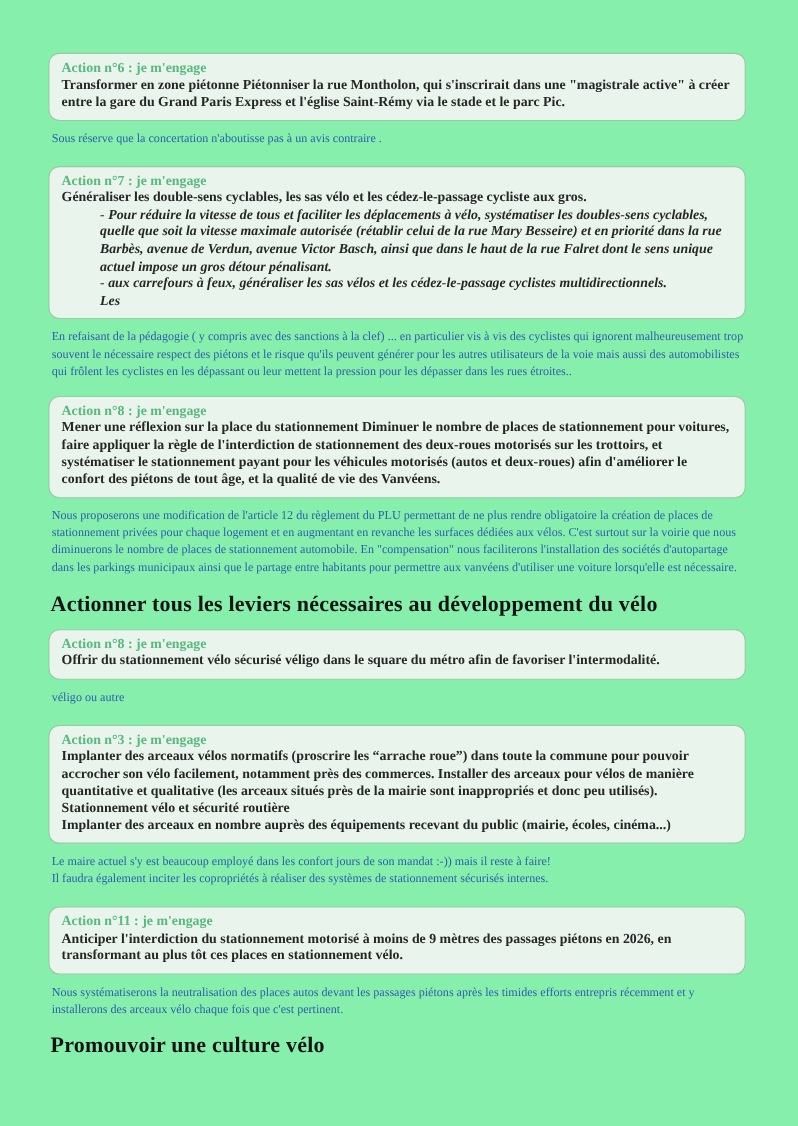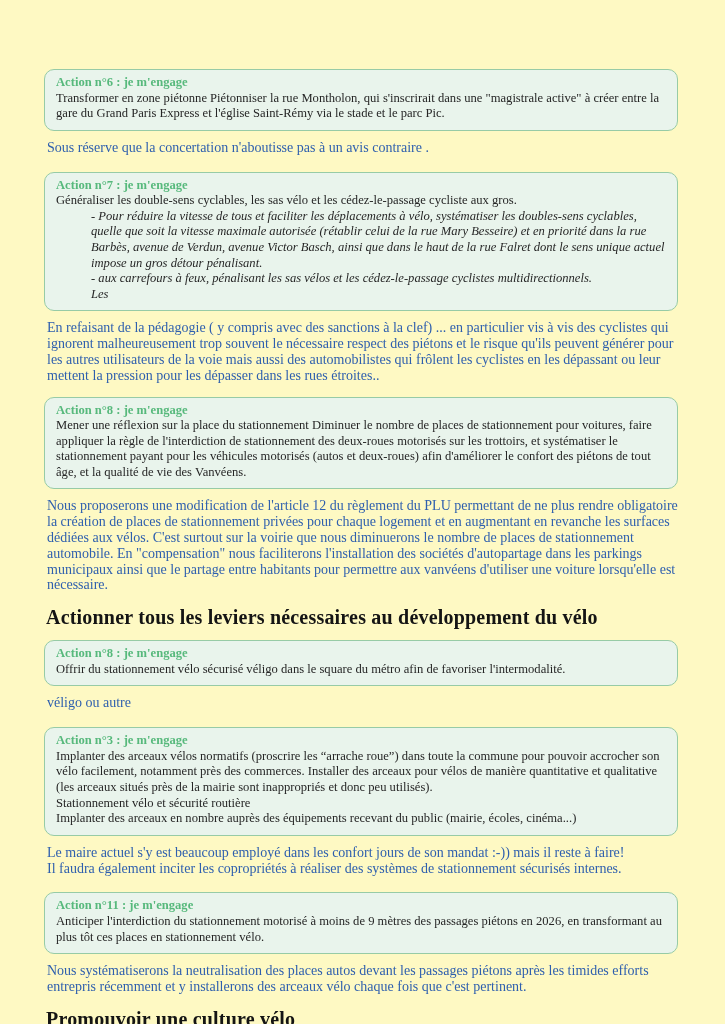--- a/index.html
+++ b/index.html
@@ -7,45 +7,46 @@
   body {
     width: 725px;
     height: 1024px;
     font-family: "Liberation Serif", "DejaVu Serif", serif;
     color: #262626;
     overflow: hidden;
   }
   .page {
     width: 725px;
     height: 1024px;
-    padding: 69px 47px 40px 44px;
-    background: #fef9c3;
+    padding: 48px 47px 40px 44px;
+    background: #86efac;
   }
   .action-box {
     background: #e9f4ec;
     border: 1px solid #97cba6;
     border-radius: 10px;
     padding: 5px 12px 8px 11px;
     margin-bottom: 9px;
   }
   .action-title {
     color: #57b97c;
     font-weight: bold;
     font-size: 12.6px;
     line-height: 15.6px;
   }
   .action-text {
     font-size: 12.6px;
     line-height: 15.6px;
     color: #262626;
+    font-weight: bold;
   }
   .italic { font-style: italic; margin-left: 35px; }
   .comment {
     color: #2e5fae;
-    font-size: 14px;
+    font-size: 11px;
     line-height: 15.8px;
     padding-left: 3px;
     margin: 0 0 13px 0;
   }
   .comment p { margin: 0; }
   .doc-heading {
     font-size: 20px;
     font-weight: bold;
     color: #141414;
     letter-spacing: 0.2px;
@@ -65,21 +66,21 @@
 
   <div class="comment">
     <p>Sous réserve que la concertation n'aboutisse pas à un avis contraire .</p>
   </div>
   <div class="spacer-sm"></div>
 
   <section class="action-box">
     <p class="action-title">Action n°7 : je m'engage</p>
     <p class="action-text">Généraliser les double-sens cyclables, les sas vélo et les cédez-le-passage cycliste aux gros.</p>
     <p class="action-text italic">- Pour réduire la vitesse de tous et faciliter les déplacements à vélo, systématiser les doubles-sens cyclables, quelle que soit la vitesse maximale autorisée (rétablir celui de la rue Mary Besseire) et en priorité dans la rue Barbès, avenue de Verdun, avenue Victor Basch, ainsi que dans le haut de la rue Falret dont le sens unique actuel impose un gros détour pénalisant.</p>
-    <p class="action-text italic">- aux carrefours à feux, pénalisant les sas vélos et les cédez-le-passage cyclistes multidirectionnels.</p>
+    <p class="action-text italic">- aux carrefours à feux, généraliser les sas vélos et les cédez-le-passage cyclistes multidirectionnels.</p>
     <p class="action-text italic">Les</p>
   </section>
 
   <div class="comment">
     <p>En refaisant de la pédagogie ( y compris avec des sanctions à la clef) ... en particulier vis à vis des cyclistes  qui ignorent malheureusement  trop souvent  le nécessaire respect des piétons et le risque qu'ils peuvent générer pour les autres utilisateurs de la voie  mais aussi des automobilistes qui frôlent les cyclistes en les dépassant ou leur mettent la pression pour les dépasser dans les rues étroites..</p>
   </div>
 
   <section class="action-box">
     <p class="action-title">Action n°8 : je m'engage</p>
     <p class="action-text">Mener une réflexion sur la place du stationnement Diminuer le nombre de places de stationnement pour voitures, faire appliquer la règle de l'interdiction de stationnement des deux-roues motorisés sur les trottoirs, et systématiser le stationnement payant pour les véhicules motorisés (autos et deux-roues) afin d'améliorer le confort des piétons de tout âge, et la qualité de vie des Vanvéens.</p>

